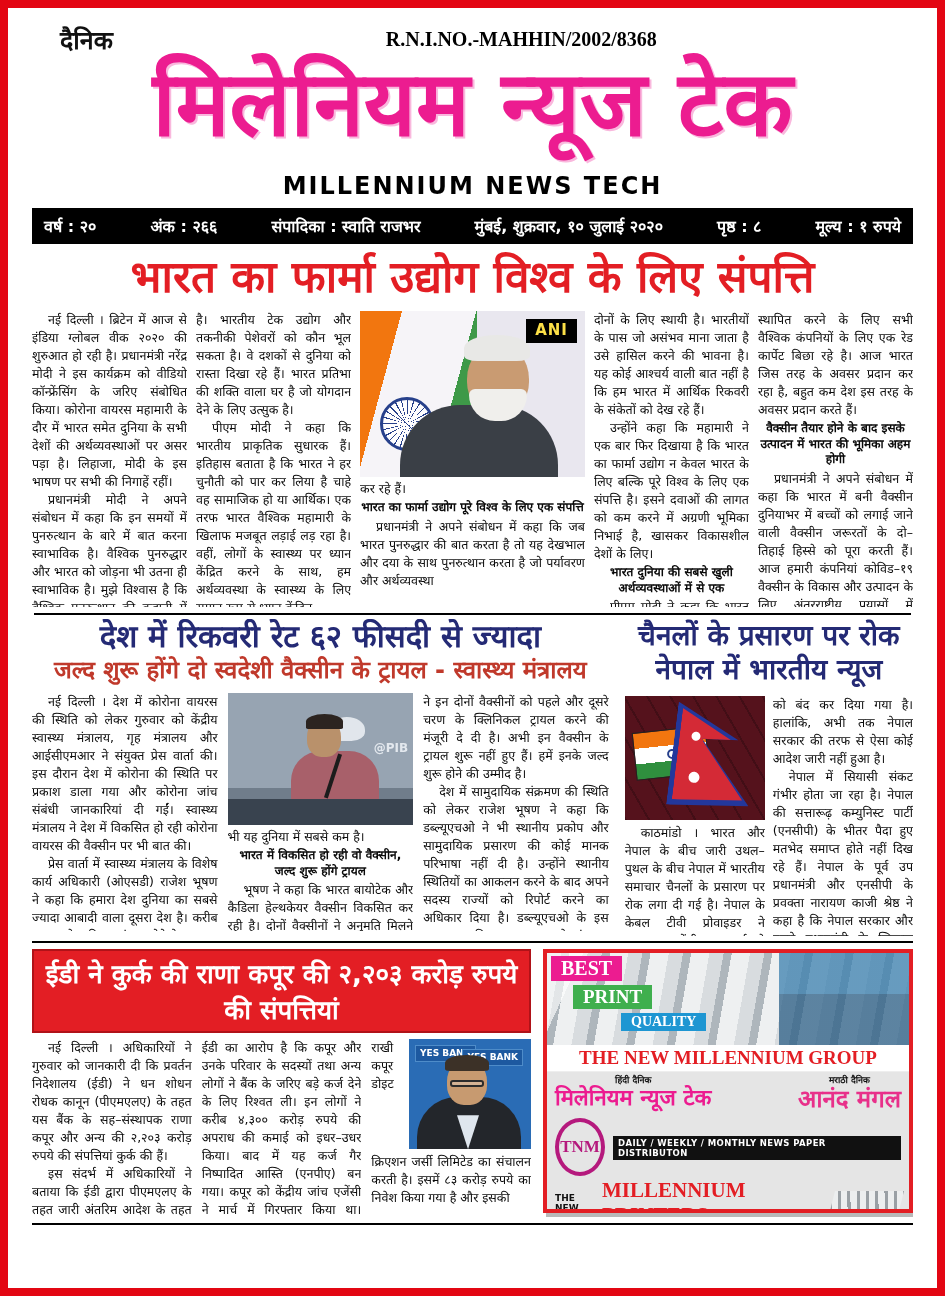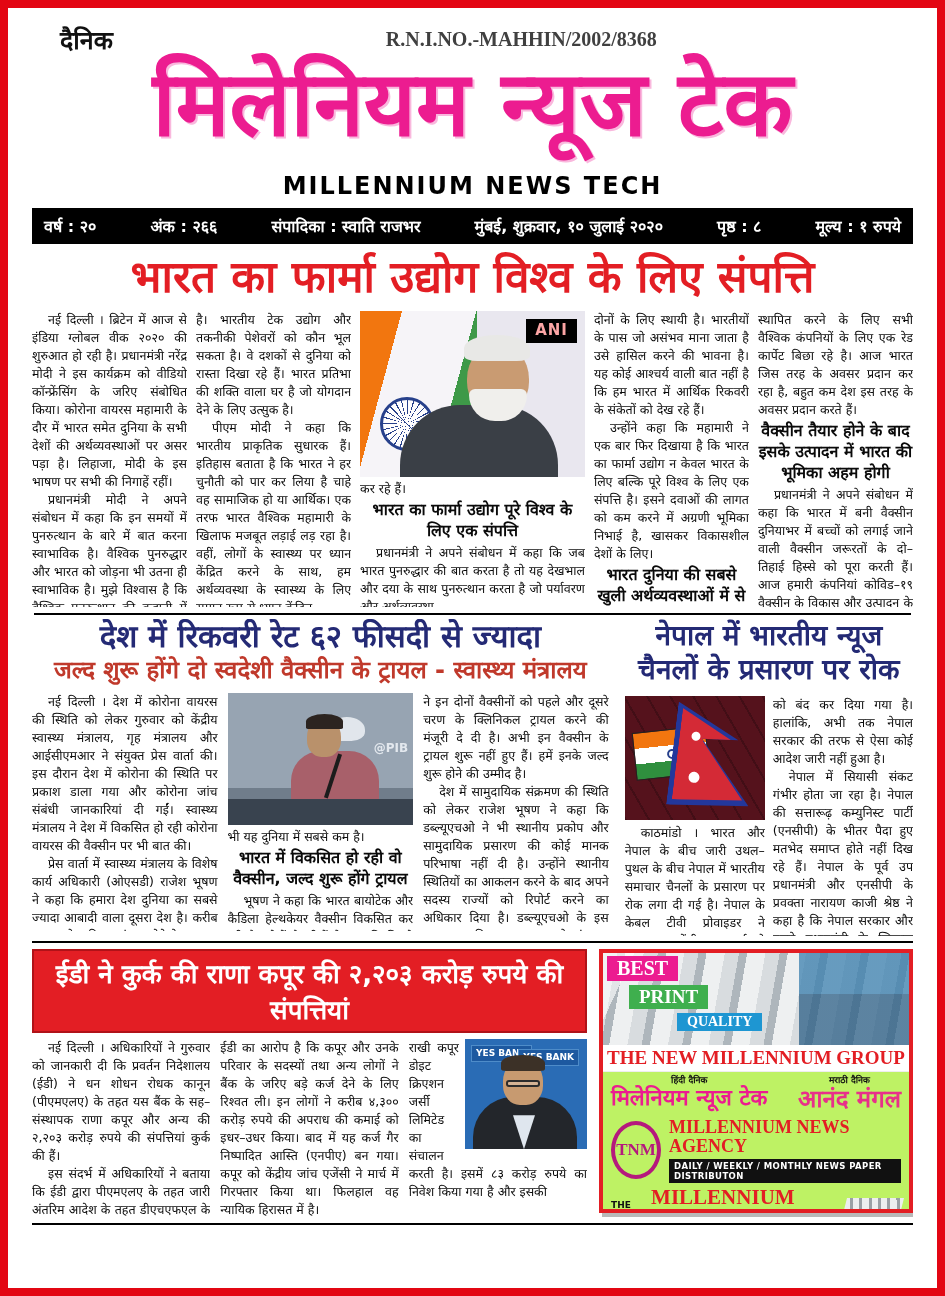--- a/index.html
+++ b/index.html
@@ -2,52 +2,52 @@
 <html><head>
 <meta charset="utf-8">
 <style>
   * { margin:0; padding:0; box-sizing:border-box; }
   body { width:945px; height:1296px; background:#fff; font-family:"DejaVu Sans", sans-serif; }
   .page { width:945px; height:1296px; border:8px solid #e30613; padding:8px 24px 6px 24px; overflow:hidden; background:#fff; position:relative; }
 
   
   .mast-top { position:relative; height:36px; }
   .daily-label { position:absolute; left:28px; top:6px; font-size:25px; font-weight:bold; color:#111; }
-  .rni { position:absolute; left:50%; transform:translateX(-32%); top:12px; font-family:"Liberation Serif", serif; font-weight:bold; font-size:20px; color:#404040; }
+  .rni { position:absolute; left:50%; transform:translateX(-32%); top:12px; font-family:"Liberation Serif", serif; font-weight:bold; font-size:20px; color:#000000; }
   .title-hindi { text-align:center; color:#ec1c90; font-weight:800; font-size:90px; line-height:1.15; height:118px; overflow:hidden; text-shadow:2px 2px 0 #f9b8dd; }
   .title-en { text-align:center; font-weight:bold; font-size:24px; letter-spacing:2px; color:#000; margin:2px 0 8px 0; }
   .info-bar { background:#000; color:#fff; display:flex; justify-content:space-between; align-items:center; padding:7px 12px; font-size:16px; font-weight:bold; }
 
   
   .headline-red { color:#e31e24; font-size:44px; font-weight:800; text-align:center; line-height:1.12; margin-top:8px; }
   .headline-black { color:#000; font-size:42px; font-weight:800; text-align:center; line-height:1.12; margin-top:2px; }
 
   
   .body-text { font-size:12.5px; line-height:1.44; text-align:justify; color:#0a0a0a; }
   .para { text-indent:16px; }
-  .col-sub { font-weight:bold; text-align:center; font-size:16px; line-height:1.3; margin:2px 0; }
+  .col-sub { font-weight:bold; text-align:center; font-size:12px; line-height:1.3; margin:2px 0; }
 
   .lead-body { display:flex; gap:9px; margin-top:10px; height:296px; overflow:hidden; }
   .lead-col { flex:1; overflow:hidden; }
   .lead-col-mid { flex:1.45; overflow:hidden; }
 
   .rule { border-top:2px solid #000; margin:6px 2px 4px 2px; }
 
   
   .photo { position:relative; overflow:hidden; }
   .modi-photo { height:166px; background:#e9e7ef; margin-bottom:3px; }
   .flag-wrap { position:absolute; top:0; left:0; bottom:0; width:52%;
     background:linear-gradient(105deg,#f2760f 0 26%, #f6f4f8 26% 72%, #3e9948 72%); }
   .chakra { position:absolute; left:9%; bottom:16%; width:54px; height:54px; border-radius:50%;
     border:3px solid #27408b; background:repeating-conic-gradient(#27408b 0 3deg, rgba(255,255,255,.85) 3deg 15deg); }
   .modi-vest { position:absolute; right:12%; bottom:0; width:158px; height:72px; background:#3a3f46; border-radius:60px 60px 0 0; }
   .modi-head { position:absolute; right:25%; bottom:62px; width:62px; height:72px; background:#c99b72; border-radius:50% 50% 46% 46%; }
   .modi-hair { position:absolute; right:24.5%; bottom:116px; width:66px; height:26px; background:#e8e8e6; border-radius:50% 50% 20% 20%; }
   .modi-beard { position:absolute; right:25.6%; bottom:56px; width:58px; height:32px; background:#f0efec; border-radius:6px 6px 26px 26px; }
-  .credit-tag { position:absolute; top:8px; right:8px; background:#000; color:#fca5a5; font-weight:bold; font-size:15px; padding:1px 9px; letter-spacing:1px; }
+  .credit-tag { position:absolute; top:8px; right:8px; background:#000; color:#fde047; font-weight:bold; font-size:15px; padding:1px 9px; letter-spacing:1px; }
 
   .pib-photo { height:132px; background:linear-gradient(180deg,#97a4b2 0 72%, #707d8b 72%); margin-bottom:3px; }
   .pib-desk { position:absolute; bottom:0; left:0; right:0; height:26px; background:#39434f; }
   .pib-man-shirt { position:absolute; left:34%; bottom:22px; width:88px; height:52px; background:#a8606a; border-radius:30px 30px 0 0; }
   .pib-man-head { position:absolute; left:43%; bottom:68px; width:34px; height:40px; background:#b9916b; border-radius:50% 50% 42% 42%; }
   .pib-man-hair { position:absolute; left:42.5%; bottom:96px; width:37px; height:15px; background:#2c2420; border-radius:50% 50% 10% 10%; }
   .pib-mic { position:absolute; left:56%; bottom:26px; width:4px; height:46px; background:#1c1c1c; transform:rotate(18deg); }
   .twitter-bird { position:absolute; right:26%; top:18%; width:34px; height:24px; background:#e9edf2; border-radius:70% 80% 60% 20%; opacity:.9; }
   .pib-credit { position:absolute; right:5px; top:36%; color:#e3e8ee; font-size:12px; font-weight:bold; }
 
@@ -86,21 +86,21 @@
   .nepal-col { flex:1; overflow:hidden; }
 
   
   .bottom-row { display:flex; gap:12px; border-top:2px solid #000; padding-top:6px; margin-top:4px; height:276px; overflow:hidden; }
   .ed-story { flex:2; }
   .ed-banner { background:#e31e24; color:#fff; font-weight:800; font-size:26px; text-align:center; padding:4px 2px; border:2px solid #b01218; }
   .ed-body { display:flex; gap:10px; margin-top:6px; height:218px; overflow:hidden; }
   .ed-col { flex:1; overflow:hidden; }
 
   
-  .ad-box { width:314px; border:4px solid #e31e24; background:#bef264; height:264px; overflow:hidden; box-shadow:3px 4px 0 #b9b9b9; }
+  .ad-box { width:370px; border:4px solid #e31e24; background:#e5e5e5; height:264px; overflow:hidden; box-shadow:3px 4px 0 #b9b9b9; }
   .ad-collage { position:relative; height:92px;
       background:
         linear-gradient(115deg, rgba(255,255,255,.65) 0 9%, transparent 9% 18%),
         repeating-linear-gradient(100deg, #d8dcdf 0 14px, #aeb6bc 14px 22px, #eef0f1 22px 40px),
         linear-gradient(#7f8b94,#5d6a74); }
   .press-block { position:absolute; right:0; top:0; width:36%; height:100%; background:linear-gradient(180deg,#3a7fae 0 45%, #2c5f86 45%); opacity:.75; }
   .ad-tag { position:absolute; color:#fff; font-family:"Liberation Serif", serif; font-weight:bold; padding:1px 10px; }
   .ad-best { top:3px; left:4px; background:#ec1c90; font-size:20px; }
   .ad-print { top:32px; left:26px; background:#3faf4e; font-size:19px; }
   .ad-quality { top:60px; left:74px; background:#1e96d2; font-size:14px; }
@@ -209,22 +209,22 @@
         </div>
         <div class="recovery-col">
           <p>ने इन दोनों वैक्सीनों को पहले और दूसरे चरण के क्लिनिकल ट्रायल करने की मंजूरी दे दी है। अभी इन वैक्सीन के ट्रायल शुरू नहीं हुए हैं। हमें इनके जल्द शुरू होने की उम्मीद है।</p>
           <p class="para">देश में सामुदायिक संक्रमण की स्थिति को लेकर राजेश भूषण ने कहा कि डब्ल्यूएचओ ने भी स्थानीय प्रकोप और सामुदायिक प्रसारण की कोई मानक परिभाषा नहीं दी है। उन्होंने स्थानीय स्थितियों का आकलन करने के बाद अपने सदस्य राज्यों को रिपोर्ट करने का अधिकार दिया है। डब्ल्यूएचओ के इस बयान पर कि वायरस हवा से संक्रमण फैला सकता है, भूषण ने कहा कि यह एक गतिशील और विकसित स्थिति है। हम इस पहलू पर डब्ल्यूएचओ से आने वाली सूचनाओं को देख रहे हैं।</p>
         </div>
       </div>
     </div>
 
     <div class="nepal">
       <div class="nepal-headline">
+        <div>चैनलों के प्रसारण पर रोक</div>
         <div>नेपाल में भारतीय न्यूज</div>
-        <div>चैनलों के प्रसारण पर रोक</div>
       </div>
       <div class="nepal-body body-text">
         <div class="nepal-col">
           <div class="photo flags-photo">
             <div class="india-flag">
               <div class="india-chakra"></div>
             </div>
             <div class="nepal-flag-outer">
               <div class="nepal-flag-inner">
                 <div class="nepal-moon"></div>
@@ -284,21 +284,20 @@
           <div class="ad-paper-hindi">मिलेनियम न्यूज टेक</div>
         </div>
         <div class="ad-paper-block">
           <div class="ad-tiny">मराठी दैनिक</div>
           <div class="ad-paper-marathi">आनंद मंगल</div>
         </div>
       </div>
       <div class="ad-agency-row">
         <div class="tnm-logo">TNM</div>
         <div class="agency-text">
-          <div class="ad-agency">MILLENNIUM NEWS AGENCY</div>
           <div class="ad-agency-sub">DAILY / WEEKLY / MONTHLY NEWS PAPER DISTRIBUTON</div>
         </div>
       </div>
       <div class="ad-printers-row">
         <span class="ad-the-new">THE NEW</span>
         <span class="ad-printers">MILLENNIUM PRINTERS</span>
         <div class="paper-stack"></div>
       </div>
     </div>
   </div>

